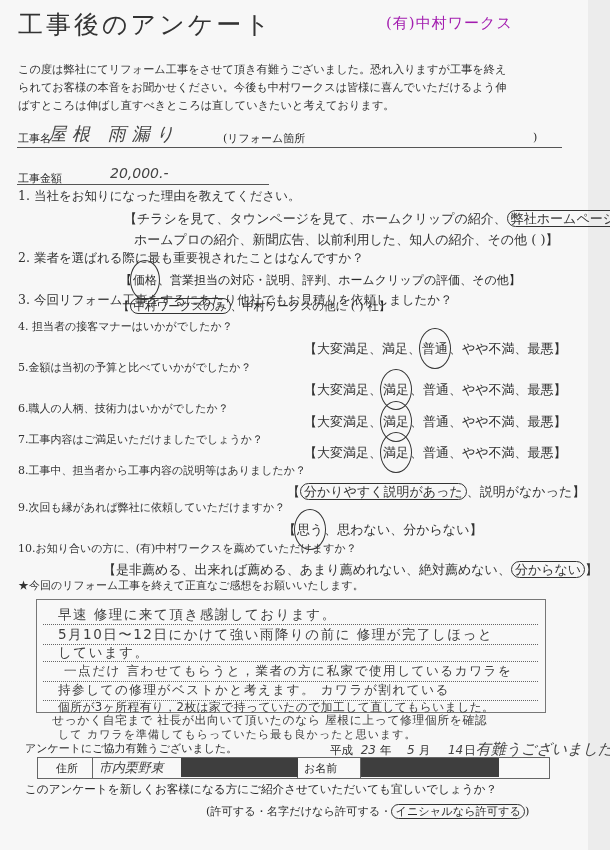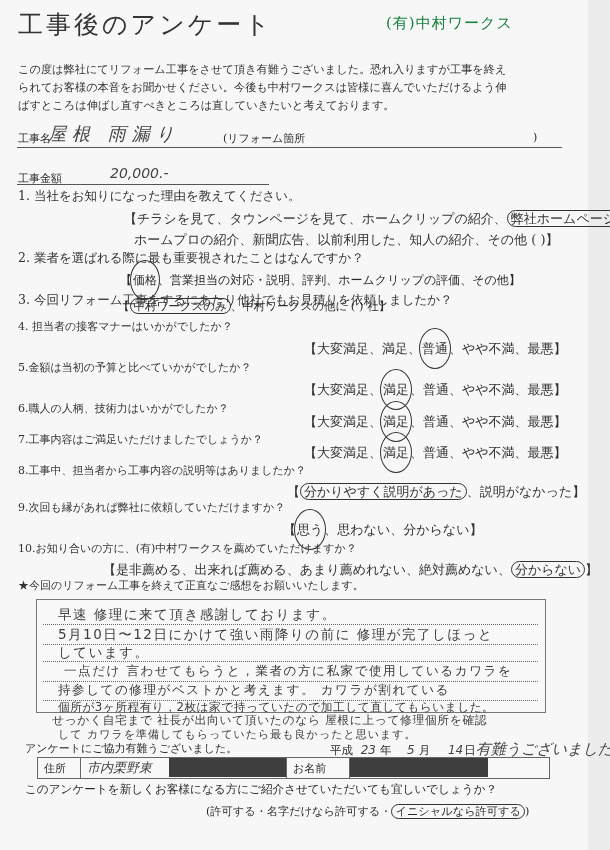--- a/index.html
+++ b/index.html
@@ -9,21 +9,21 @@
       font-family:"DejaVu Serif", serif;
       color:#2a2a2a;
     }
     .page {
       position:absolute; left:0; top:0; width:588px; height:850px;
       background:#f7f7f7;
     }
     .edge { position:absolute; left:588px; top:0; width:22px; height:850px; background:#ececec; }
     .abs { position:absolute; white-space:nowrap; }
     .title { left:18px; top:8px; font-size:25px; letter-spacing:3px; color:#333; }
-    .company { left:386px; top:14px; font-size:15px; letter-spacing:1px; color:#15803d; }
+    .company { left:386px; top:14px; font-size:15px; letter-spacing:1px; color:#a21caf; }
     .intro { left:18px; font-size:11.2px; color:#333; }
     .hw { font-family:"DejaVu Sans", sans-serif; font-style:italic; color:#444; }
     .line { position:absolute; height:1px; background:#555; }
     .q { left:18px; font-size:12.5px; color:#333; }
     .qs { left:18px; font-size:11px; color:#333; }
     .opt { font-size:13px; color:#333; }
     .circ { border:1px solid #333; border-radius:50%; padding:12px 2px; margin:0 -2px; }
     .circ-wide { border:1px solid #333; border-radius:12px; padding:0 3px; }
     .box {
       position:absolute; left:36px; top:599px; width:508px; height:112px;
@@ -161,21 +161,21 @@
 
 <div class="abs" style="left:25px; top:741px; font-size:11px;">アンケートにご協力有難うございました。</div>
 <div class="abs" style="left:330px; top:740px; font-size:11.5px;">
   <span>平成</span>
   <span class="hw" style="font-size:12px; margin:0 4px;">23</span><span>年</span>
   <span class="hw" style="font-size:12px; margin:0 4px 0 12px;">5</span><span>月</span>
   <span class="hw" style="font-size:12px; margin:0 1px 0 14px;">14</span><span>日</span><span class="hw" style="font-size:15px;">有難うございました</span>
 </div>
 
 <div class="addr">
-  <div style="width:43px;">住所</div>
+  <div style="width:43px;margin-left:12px;">住所</div>
   <div style="width:206px; position:relative;">
     <span class="hw" style="font-size:13px;">市内栗野東</span>
     <span class="redact" style="left:88px; top:0; width:117px;"></span>
   </div>
   <div style="width:63px;">お名前</div>
   <div style="width:189px; position:relative;">
     <span class="redact" style="left:0; top:0; width:138px;"></span>
   </div>
 </div>
 

